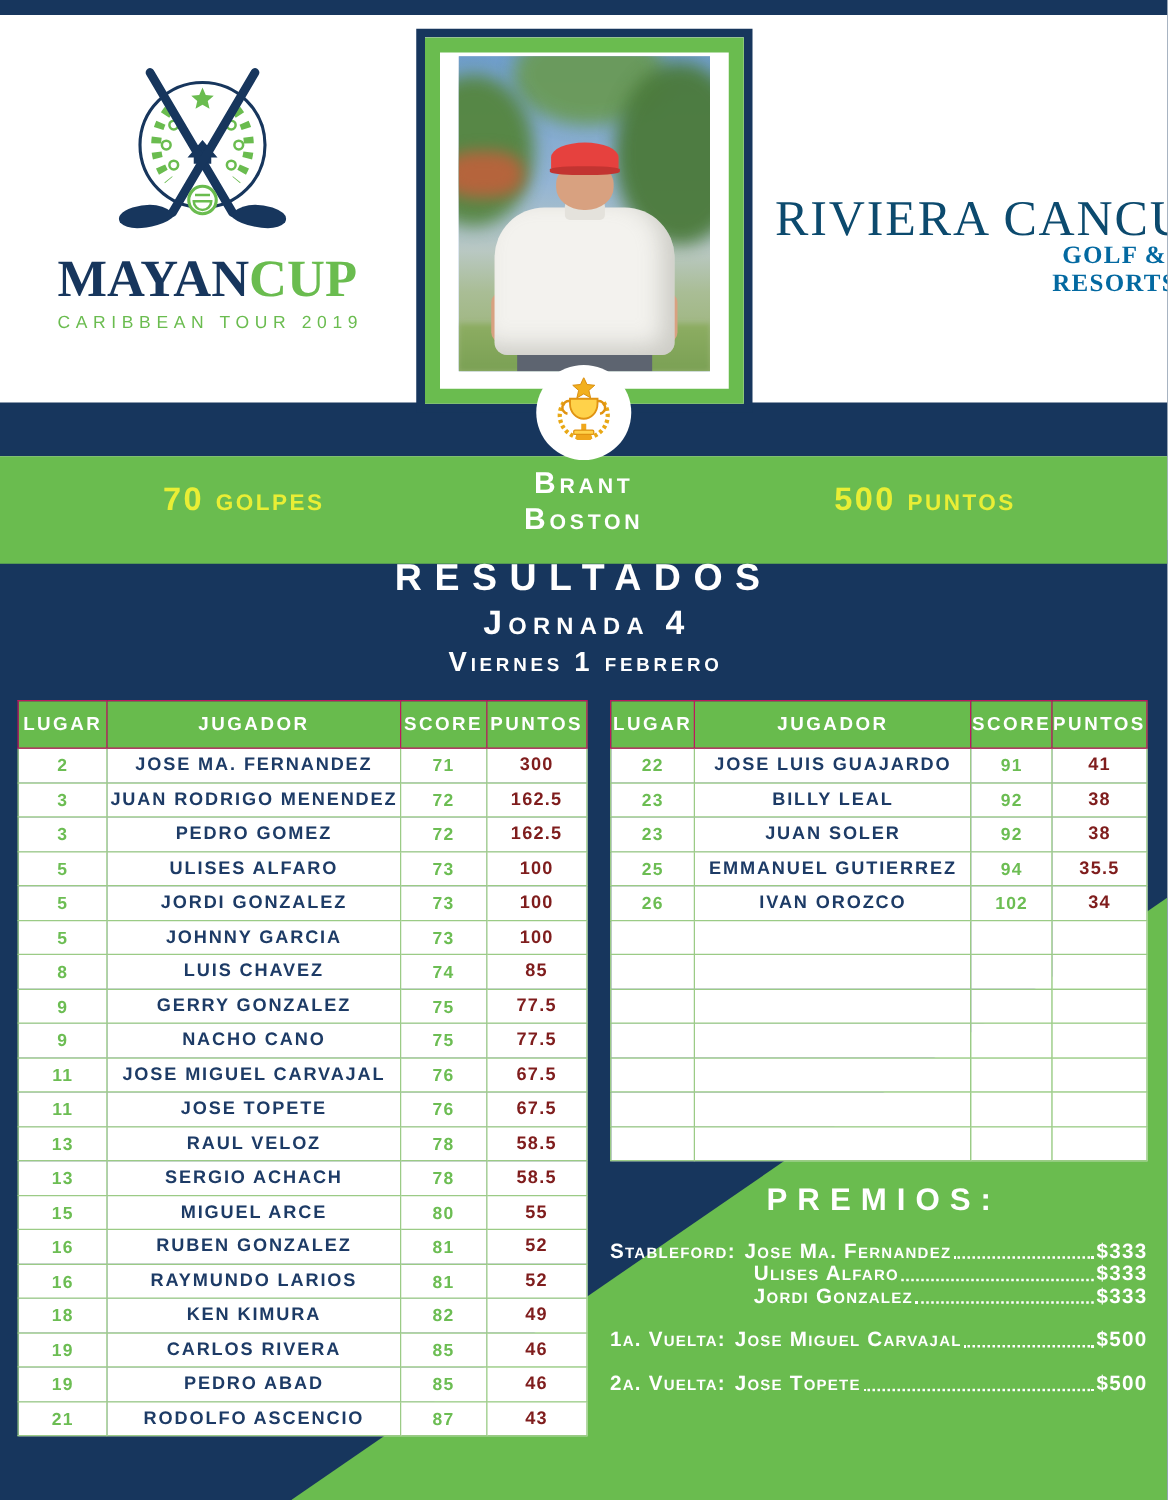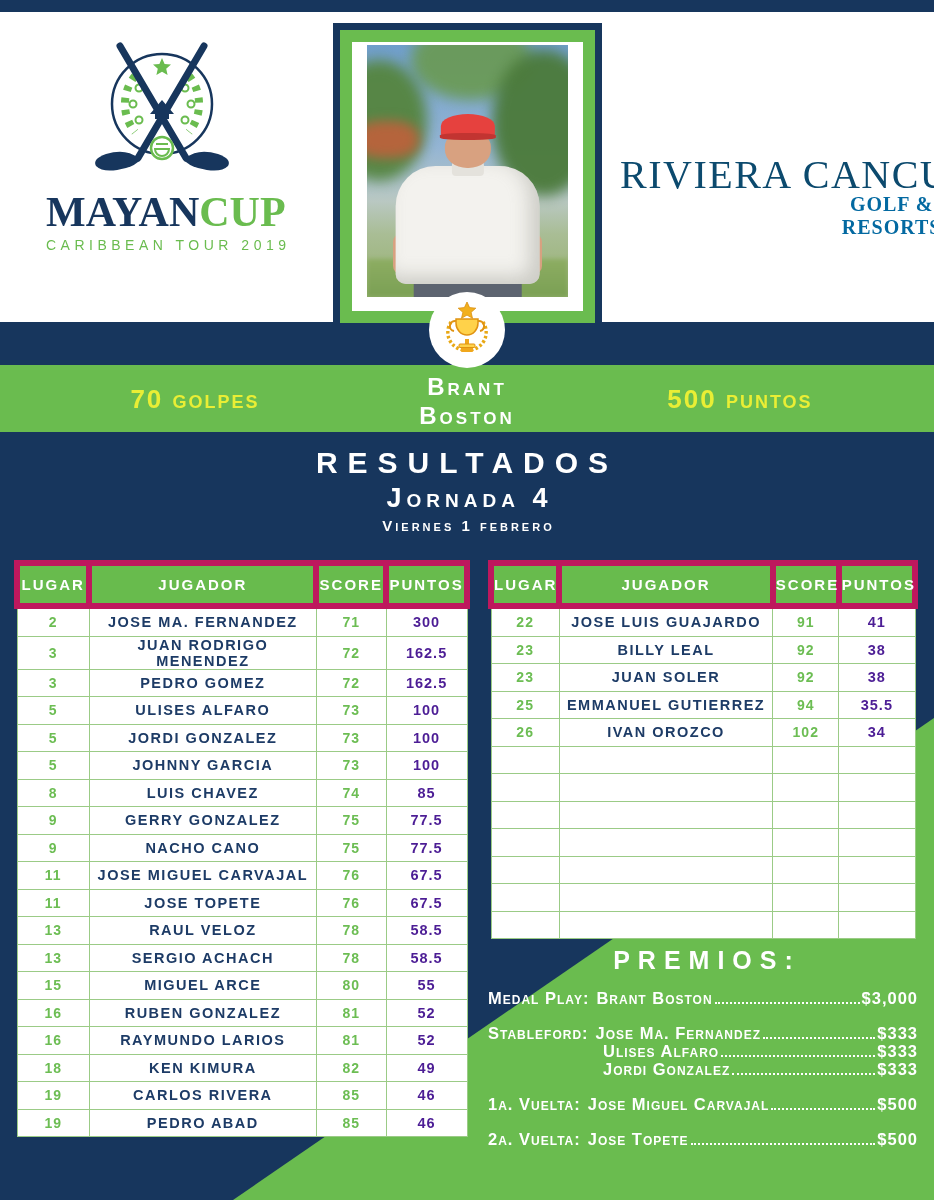--- a/index.html
+++ b/index.html
@@ -1,21 +1,21 @@
 <!DOCTYPE html>
 <html><head>
 <meta charset="utf-8">
 <style>
   html,body{margin:0;padding:0;}
   .page{position:relative;width:934px;height:1200px;background:#ffffff;overflow:hidden;
         font-family:"Liberation Sans",sans-serif;}
   .top-bar{position:absolute;top:0;left:0;width:100%;height:12px;background:#17365d;}
 
   
-  .mayan-logo{position:absolute;left:46px;top:38px;width:232px;}
+  .mayan-logo{position:absolute;left:46px;top:50px;width:232px;}
   .mayan-emblem{display:block;margin:0 auto;}
   .mayan-title{font-family:"Liberation Serif",serif;font-weight:bold;font-size:42px;
                color:#17365d;line-height:44px;letter-spacing:0px;white-space:nowrap;}
   .mayan-title .accent{color:#6abc4f;}
   .mayan-sub{color:#6abc4f;font-size:14px;letter-spacing:4.5px;margin-top:3px;white-space:nowrap;}
 
   
   .photo-frame{position:absolute;left:333px;top:23px;width:269px;height:307px;
                box-sizing:border-box;border:7px solid #17365d;background:#fff;z-index:4;}
   .photo-green{box-sizing:border-box;width:100%;height:100%;border:12px solid #6abc4f;
@@ -48,51 +48,51 @@
   .riviera-logo{position:absolute;left:620px;top:130px;width:310px;display:flex;align-items:flex-start;z-index:3;}
   .riv-word{font-family:"Liberation Serif",serif;font-size:40px;color:#0c4a6e;letter-spacing:1.5px;line-height:34px;}
   .riv-left{margin-top:28px;}
   .riv-flower{margin:0 -3px;}
   .riv-right{display:flex;flex-direction:column;margin-top:28px;margin-left:16px;}
   .riv-tag{font-family:"Liberation Serif",serif;font-size:20px;color:#0369a1;letter-spacing:1px;
            font-weight:bold;margin-top:1px;text-align:center;}
 
   
   .navy-band{position:absolute;top:322px;left:0;width:100%;height:43px;background:#17365d;z-index:2;}
-  .green-band{position:absolute;top:365px;left:0;width:100%;height:67px;background:#6abc4f;z-index:2;}
+  .green-band{position:absolute;top:365px;left:0;width:100%;height:86px;background:#6abc4f;z-index:2;}
   .stat{position:absolute;font-variant:small-caps;font-weight:bold;font-size:26px;color:#e9ee35;
         letter-spacing:2px;text-align:center;top:19px;}
   .stat.left{left:0;width:390px;}
   .stat.right{left:560px;width:360px;}
   .champ-name{position:absolute;left:367px;top:7px;width:200px;text-align:center;color:#ffffff;
               font-variant:small-caps;font-weight:bold;font-size:24px;letter-spacing:3px;line-height:29px;}
   .badge{position:absolute;left:429px;top:292px;width:76px;height:76px;background:#ffffff;border-radius:50%;
          display:flex;align-items:center;justify-content:center;z-index:5;}
 
   
   .main{position:absolute;top:432px;left:0;width:934px;height:768px;background:#17365d;}
   .green-diagonal{position:absolute;left:233px;top:286px;width:701px;height:482px;background:#6abc4f;
                   clip-path:polygon(100% 0,100% 100%,0 100%);z-index:1;}
   .results-header{position:absolute;top:14px;left:0;width:100%;text-align:center;color:#fff;z-index:2;}
   .r-title{font-size:30px;font-weight:bold;letter-spacing:10px;}
   .r-round{font-variant:small-caps;font-size:27px;font-weight:bold;letter-spacing:5px;padding-left:5px;margin-top:3px;}
-  .r-date{font-variant:small-caps;font-size:15px;font-weight:bold;letter-spacing:3px;padding-left:3px;margin-top:3px;}
+  .r-date{font-variant:small-caps;font-size:22px;font-weight:bold;letter-spacing:3px;padding-left:3px;margin-top:3px;}
 
   
   table.results{position:absolute;border-collapse:collapse;table-layout:fixed;z-index:2;}
   .t-left{left:14px;top:128px;width:456px;}
   .t-right{left:488px;top:128px;width:430px;}
   table.results th{background:#68bb4d;color:#ffffff;height:37px;font-size:15px;font-weight:bold;
-                   letter-spacing:2px;border:6px solid #be185d;padding:0;}
+                   letter-spacing:2px;border:1px solid #be185d;padding:0;}
   table.results td{background:#ffffff;height:26.5px;text-align:center;font-weight:bold;
                    border:1px solid #9bcb86;padding:0;}
   .col0{width:15.6%;} .col1{width:51.8%;} .col2{width:15%;} .col3{width:17.6%;}
   td.c-lugar,td.c-score{color:#6cbd53;font-size:14px;letter-spacing:1px;}
   td.c-jugador{color:#1d3b66;font-size:14.5px;letter-spacing:1.5px;}
-  td.c-puntos{color:#4c1d95;font-size:14.5px;letter-spacing:1px;}
+  td.c-puntos{color:#7f1d1d;font-size:14.5px;letter-spacing:1px;}
 
   
   .premios{position:absolute;left:488px;top:514px;width:430px;color:#ffffff;z-index:2;}
   .p-title{text-align:center;font-size:25px;font-weight:bold;letter-spacing:8px;padding-left:8px;}
   .p-lines{margin-top:15px;}
   .p-row{display:flex;align-items:flex-end;font-variant:small-caps;font-weight:bold;
          font-size:16.5px;letter-spacing:1px;line-height:17px;margin-top:1px;white-space:nowrap;}
   .p-row.gap{margin-top:18px;}
   .p-row.indent{margin-left:115px;}
   .p-label{margin-right:7px;}
@@ -323,20 +323,26 @@
             <td class="c-jugador col1">CARLOS RIVERA</td>
             <td class="c-score col2">85</td>
             <td class="c-puntos col3">46</td>
           </tr>
           <tr>
             <td class="c-lugar col0">19</td>
             <td class="c-jugador col1">PEDRO ABAD</td>
             <td class="c-score col2">85</td>
             <td class="c-puntos col3">46</td>
           </tr>
+          <tr>
+            <td class="c-lugar col0">21</td>
+            <td class="c-jugador col1">RODOLFO ASCENCIO</td>
+            <td class="c-score col2">87</td>
+            <td class="c-puntos col3">43</td>
+          </tr>
         </tbody>
       </table>
     <table class="results t-right">
         <thead>
           <tr>
             <th class="col0">LUGAR</th>
             <th class="col1">JUGADOR</th>
             <th class="col2">SCORE</th>
             <th class="col3">PUNTOS</th>
           </tr>
@@ -413,26 +419,20 @@
             <td class="c-jugador col1"></td>
             <td class="c-score col2"></td>
             <td class="c-puntos col3"></td>
           </tr>
         </tbody>
       </table>
 
     <div class="premios">
       <div class="p-title">PREMIOS:</div>
       <div class="p-lines">
-          <div class="p-row">
-            <span class="p-label">Medal Play:</span>
-            <span>Brant Boston</span>
-            <span class="p-leader"></span>
-            <span>$3,000</span>
-          </div>
           <div class="p-row gap">
             <span class="p-label">Stableford:</span>
             <span>Jose Ma. Fernandez</span>
             <span class="p-leader"></span>
             <span>$333</span>
           </div>
           <div class="p-row indent">
             <span>Ulises Alfaro</span>
             <span class="p-leader"></span>
             <span>$333</span>

